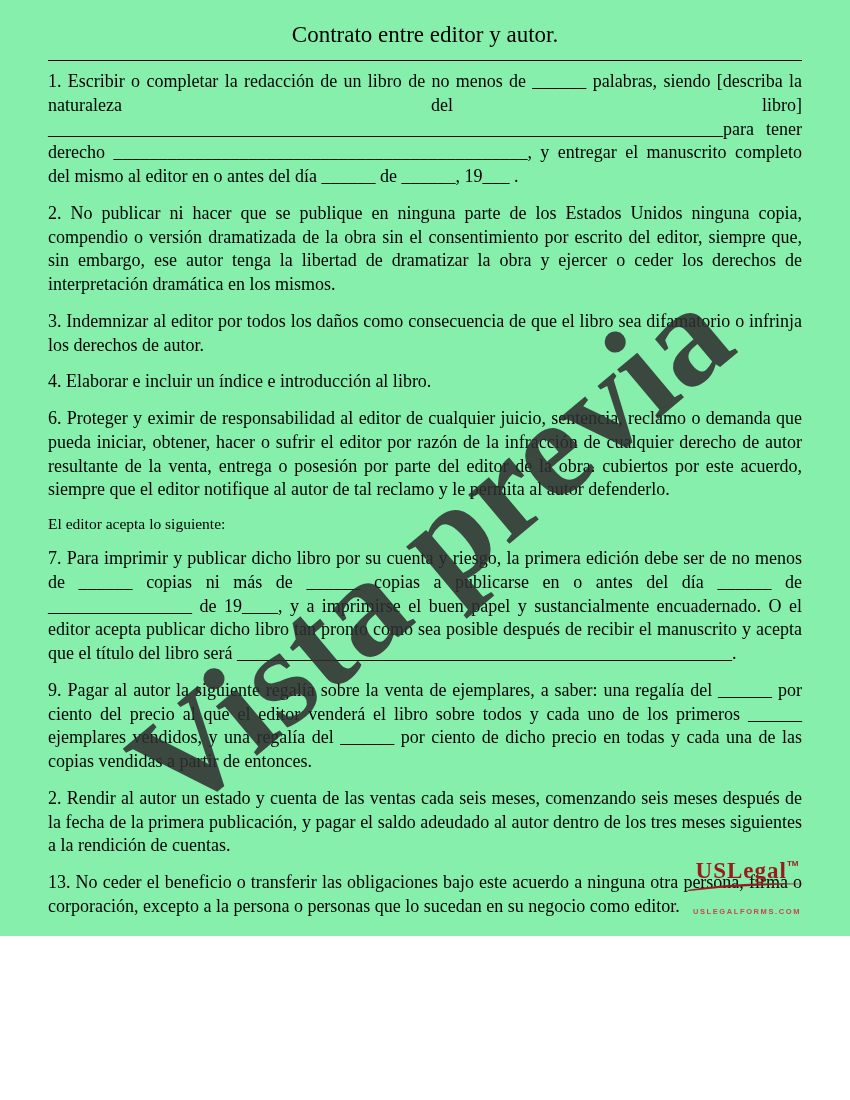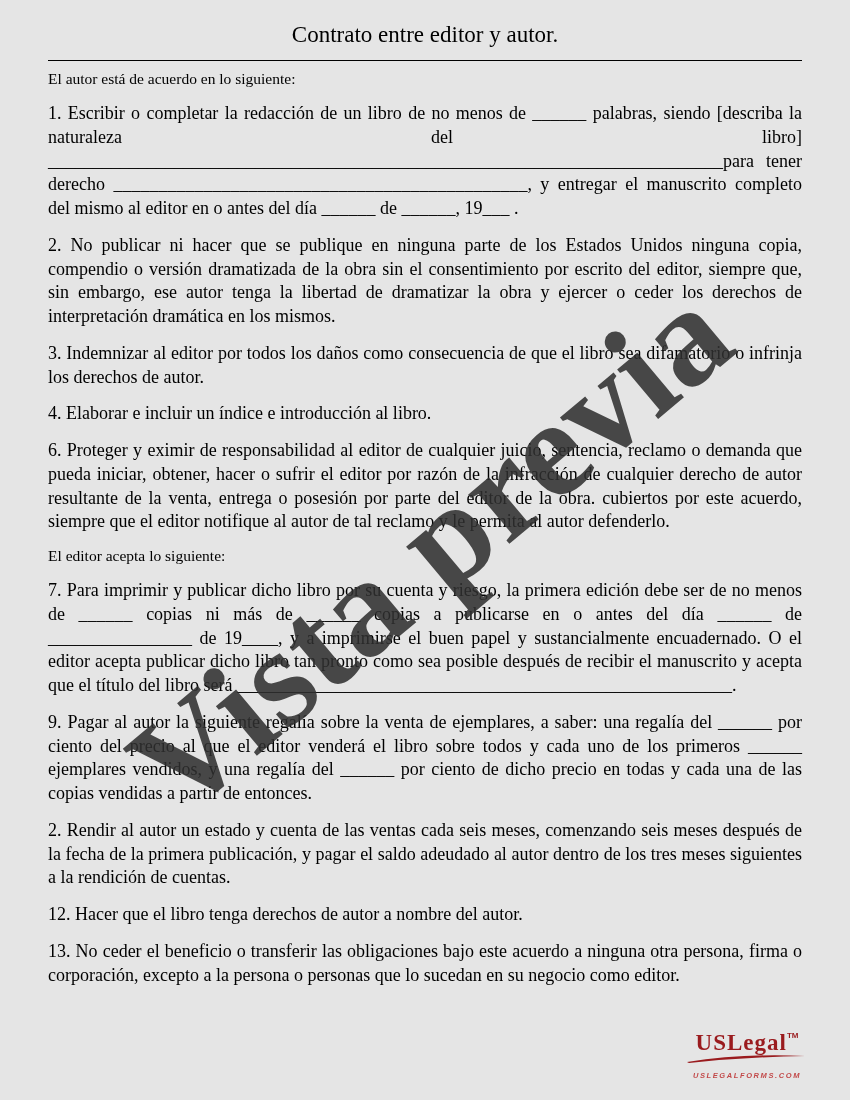--- a/index.html
+++ b/index.html
@@ -6,23 +6,23 @@
   html, body { background: #ffffff; }
   body {
     width: 850px; height: 1100px;
     position: relative;
     font-family: "Liberation Serif", serif;
     color: #000;
     overflow: hidden;
   }
   .sheet {
     position: relative;
-    width: 850px; height: 1100px;
+    width: 850px; height: 936px;
     padding: 22px 48px 17px 48px;
-    background: #e5e5e5;
+    background: #86efac;
   }
   .doc-title {
     font-size: 23px;
     font-weight: normal;
     text-align: center;
     margin-bottom: 12px;
   }
   .title-rule {
     border-bottom: 1px solid #000;
     height: 1px;
@@ -83,46 +83,43 @@
     width: 124px;
     height: 9px;
     margin: 0 auto;
   }
   .logo .site {
     font-family: "Liberation Sans", sans-serif;
     font-size: 7.5px;
     font-weight: bold;
     letter-spacing: 1.6px;
     color: #c24a4a;
-    margin-top: 8px;
-    font-style: italic;
+    margin-top: 16px;
   }
 </style>
 </head>
 <body>
 
 <div class="sheet">
 
   <h1 class="doc-title">Contrato entre editor y autor.</h1>
   <div class="title-rule"></div>
 
-  <p class="section-heading">El autor está de acuerdo en lo siguiente:</p>
 
   <p class="clause">1. Escribir o completar la redacción de un libro de no menos de ______ palabras, siendo [describa la naturaleza del libro] ___________________________________________________________________________para tener derecho ______________________________________________, y entregar el manuscrito completo del mismo al editor en o antes del día ______ de ______, 19___ .</p>
   <p class="clause">2. No publicar ni hacer que se publique en ninguna parte de los Estados Unidos ninguna copia, compendio o versión dramatizada de la obra sin el consentimiento por escrito del editor, siempre que, sin embargo, ese autor tenga la libertad de dramatizar la obra y ejercer o ceder los derechos de interpretación dramática en los mismos.</p>
   <p class="clause">3. Indemnizar al editor por todos los daños como consecuencia de que el libro sea difamatorio o infrinja los derechos de autor.</p>
   <p class="clause">4. Elaborar e incluir un índice e introducción al libro.</p>
   <p class="clause">6. Proteger y eximir de responsabilidad al editor de cualquier juicio, sentencia, reclamo o demanda que pueda iniciar, obtener, hacer o sufrir el editor por razón de la infracción de cualquier derecho de autor resultante de la venta, entrega o posesión por parte del editor de la obra. cubiertos por este acuerdo, siempre que el editor notifique al autor de tal reclamo y le permita al autor defenderlo.</p>
 
   <p class="section-heading">El editor acepta lo siguiente:</p>
 
   <p class="clause">7. Para imprimir y publicar dicho libro por su cuenta y riesgo, la primera edición debe ser de no menos de ______ copias ni más de ______ copias a publicarse en o antes del día ______ de ________________ de 19____, y a imprimirse el buen papel y sustancialmente encuadernado. O el editor acepta publicar dicho libro tan pronto como sea posible después de recibir el manuscrito y acepta que el título del libro será _______________________________________________________.</p>
   <p class="clause">9. Pagar al autor la siguiente regalía sobre la venta de ejemplares, a saber: una regalía del ______ por ciento del precio al que el editor venderá el libro sobre todos y cada uno de los primeros ______ ejemplares vendidos, y una regalía del ______ por ciento de dicho precio en todas y cada una de las copias vendidas a partir de entonces.</p>
   <p class="clause">2. Rendir al autor un estado y cuenta de las ventas cada seis meses, comenzando seis meses después de la fecha de la primera publicación, y pagar el saldo adeudado al autor dentro de los tres meses siguientes a la rendición de cuentas.</p>
-  <p class="clause">12. Hacer que el libro tenga derechos de autor a nombre del autor.</p>
   <p class="clause">13. No ceder el beneficio o transferir las obligaciones bajo este acuerdo a ninguna otra persona, firma o corporación, excepto a la persona o personas que lo sucedan en su negocio como editor.</p>
 
   <div class="watermark">Vista previa</div>
 
   <div class="logo">
     <div>
       <span class="brand">USLegal</span><span class="tm">TM</span>
     </div>
     <svg class="swoosh" viewBox="0 0 124 9" aria-hidden="true">
       <path d="M2 8 Q 58 -1 120 2 Q 60 3 4 9 Z" fill="#9a1b1e"></path>

